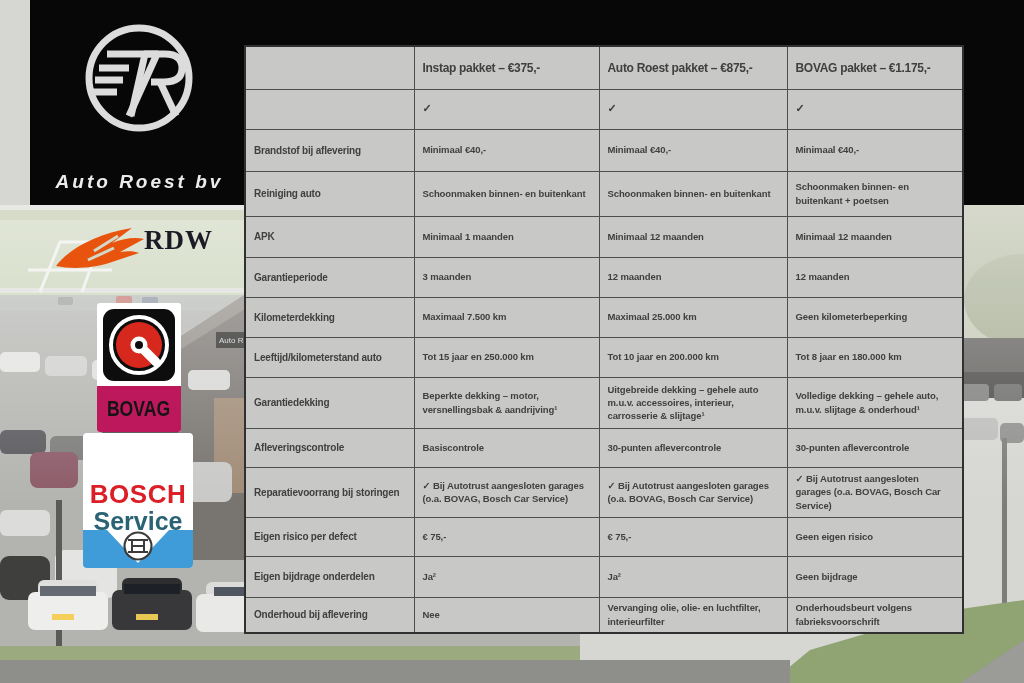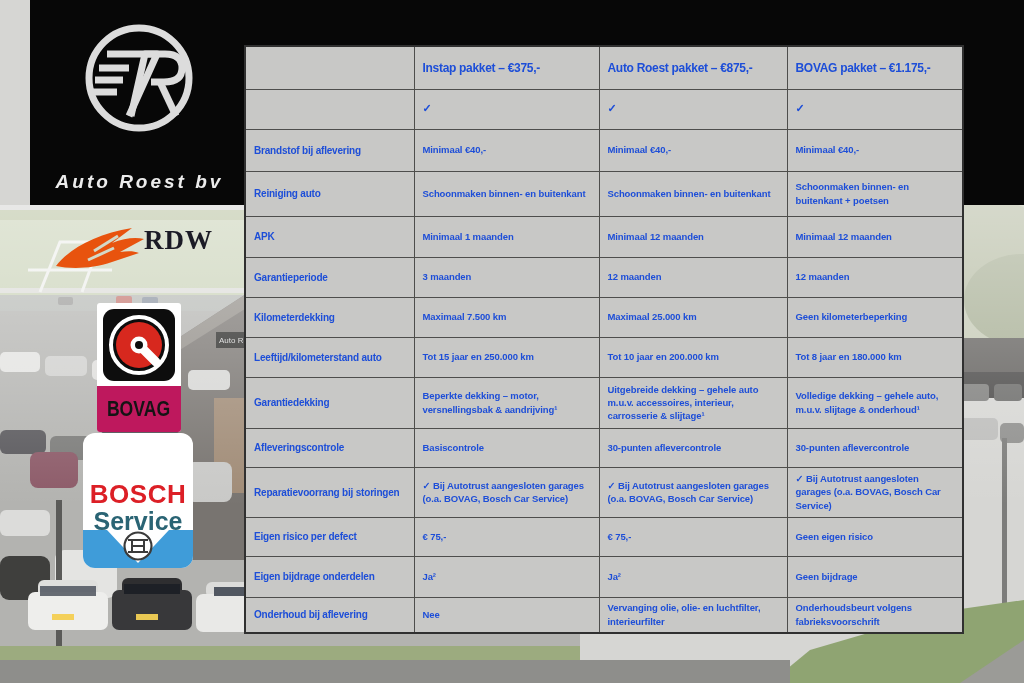--- a/index.html
+++ b/index.html
@@ -22,32 +22,32 @@
   
   .bovag-logo{position:absolute;left:97px;top:303px;width:84px;height:129px;background:#ffffff;
               border-radius:3px;z-index:3;overflow:hidden;}
   .bovag-emblem{position:absolute;left:6px;top:6px;}
   .bovag-band{position:absolute;left:0;bottom:0;width:84px;height:46px;background:#be185d;
               display:flex;align-items:center;justify-content:center;}
   .bovag-band span{font-size:22px;font-weight:bold;color:#141414;transform:scaleX(0.8);letter-spacing:0px;}
 
   
   .bosch-logo{position:absolute;left:83px;top:433px;width:110px;height:135px;background:#ffffff;
-              border-radius:12px;z-index:3;overflow:hidden;}
+              border-radius:4px;z-index:3;overflow:hidden;}
   .bosch-word1{position:absolute;left:0;top:46px;width:110px;text-align:center;color:#DC1F26;
                font-size:26px;font-weight:bold;letter-spacing:0.5px;}
   .bosch-word2{position:absolute;left:0;top:74px;width:110px;text-align:center;color:#2A6474;
                font-size:25px;font-weight:bold;}
   .bosch-chev{position:absolute;left:0;bottom:0;}
 
   
   .pkg-table{position:absolute;left:244px;top:45px;z-index:4;border-collapse:collapse;table-layout:fixed;
              width:718px;background:#c8c8c6;border:2px solid #303030;}
   .pkg-table td,.pkg-table th{border:1px solid #4e4e4c;padding:2px 8px;vertical-align:middle;
-             color:#1d4ed8;text-align:left;}
+             color:#404040;text-align:left;}
   .pkg-table th{font-size:12px;font-weight:bold;letter-spacing:-0.3px;white-space:nowrap;overflow:hidden;}
   .lbl{font-size:10px;font-weight:bold;letter-spacing:-0.2px;white-space:nowrap;overflow:hidden;}
   .val{font-size:9.5px;font-weight:bold;letter-spacing:-0.1px;line-height:1.4;}
   .chk{font-size:11px;}
   .c0{width:169px}.c1{width:185px}.c2{width:188px}.c3{width:176px}
   .h43{height:43px}.h40{height:40px}.h42{height:42px}.h45{height:45px}.h41{height:41px}
   .h51{height:51px}.h39{height:39px}.h50{height:50px}.h36{height:36px}
 </style>
 </head>
 <body>

